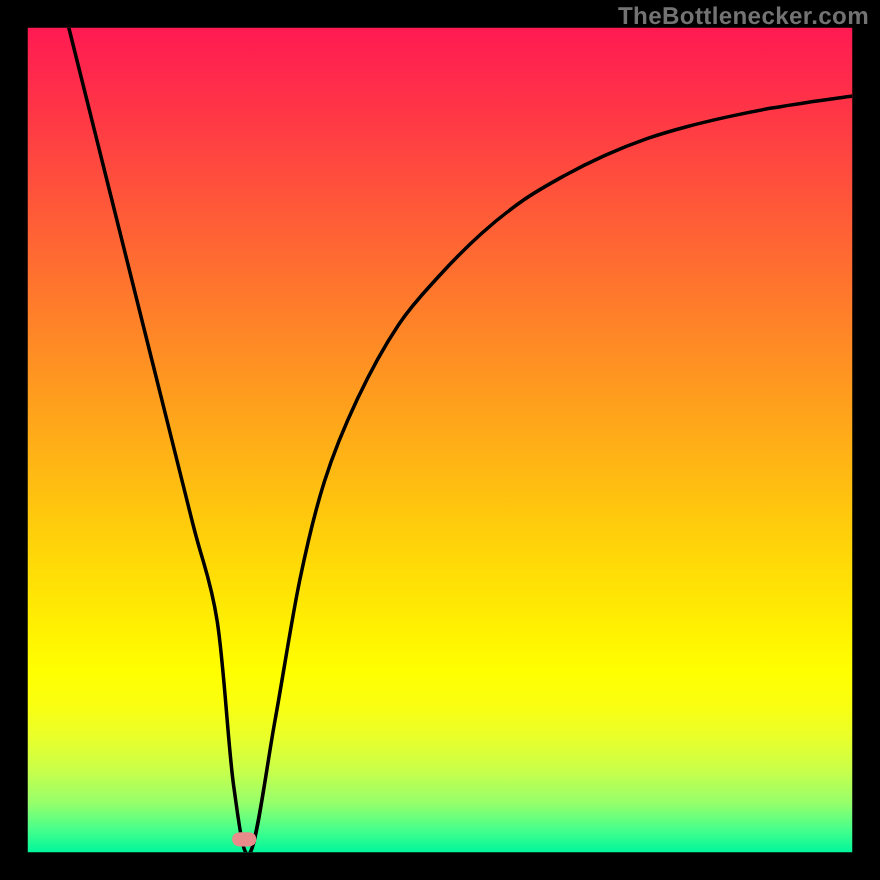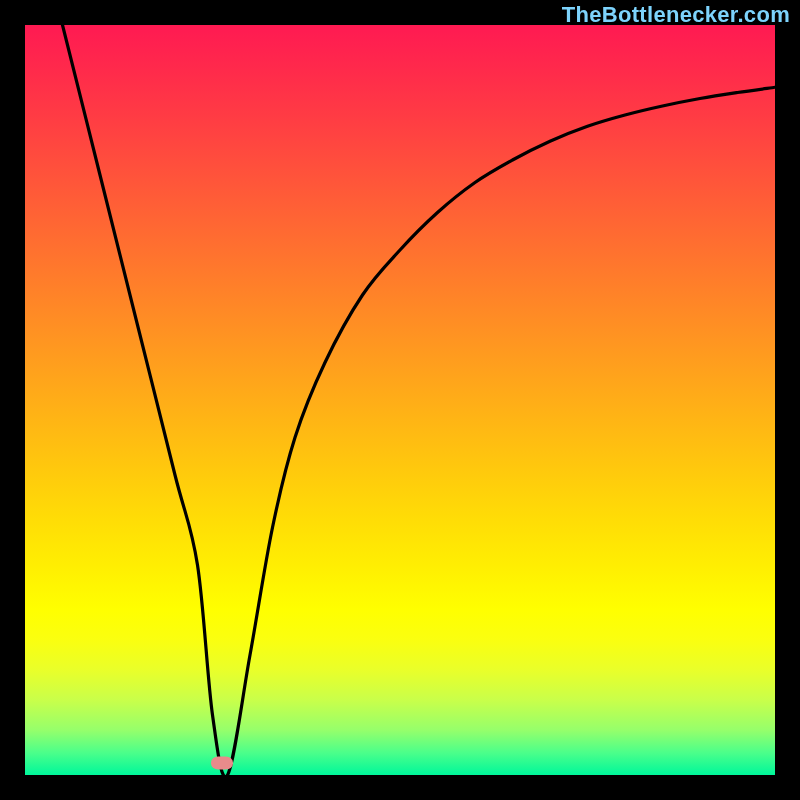--- a/index.html
+++ b/index.html
@@ -16,21 +16,21 @@
     width: 800px;
     height: 800px;
     background: #000;
   }
   .attribution {
     position: absolute;
     top: 2px;
     right: 10px;
     font-size: 22px;
     font-weight: bold;
-    color: #7dd3fc;
+    color: #737373;
     z-index: 5;
     letter-spacing: 0.3px;
   }
   .plot {
     position: absolute;
     left: 25px;
     top: 25px;
     width: 750px;
     height: 750px;
     overflow: hidden;

